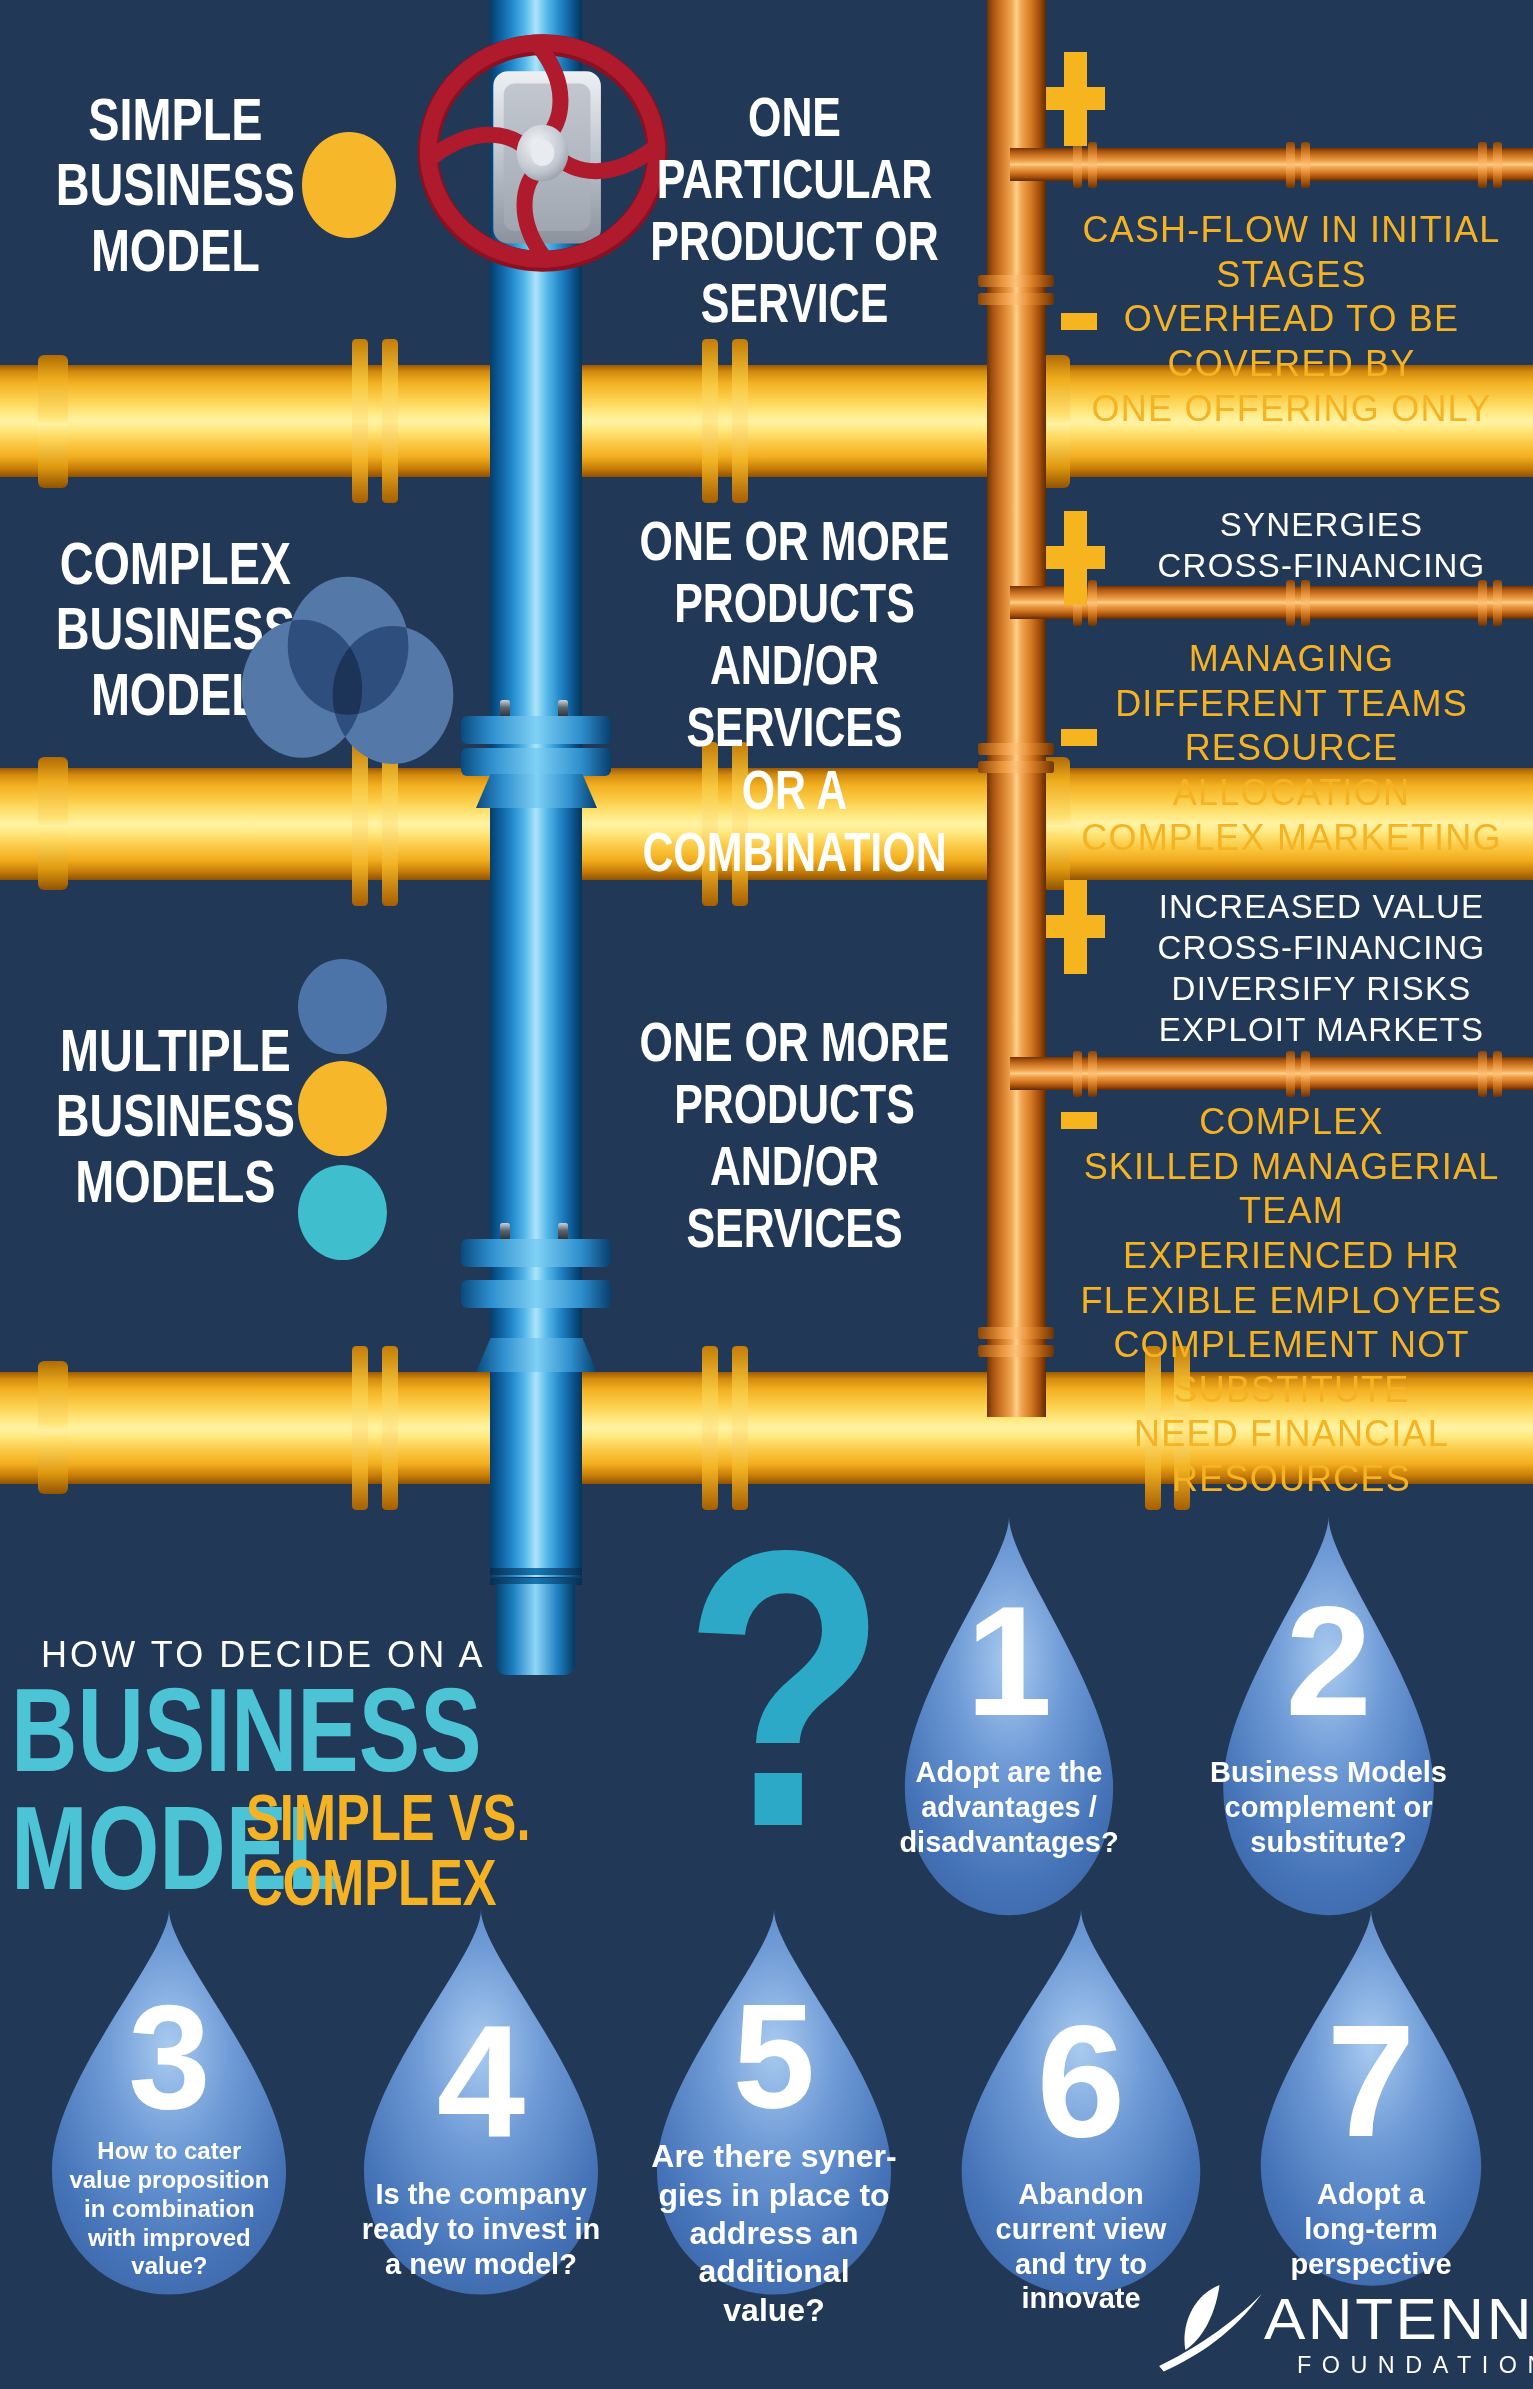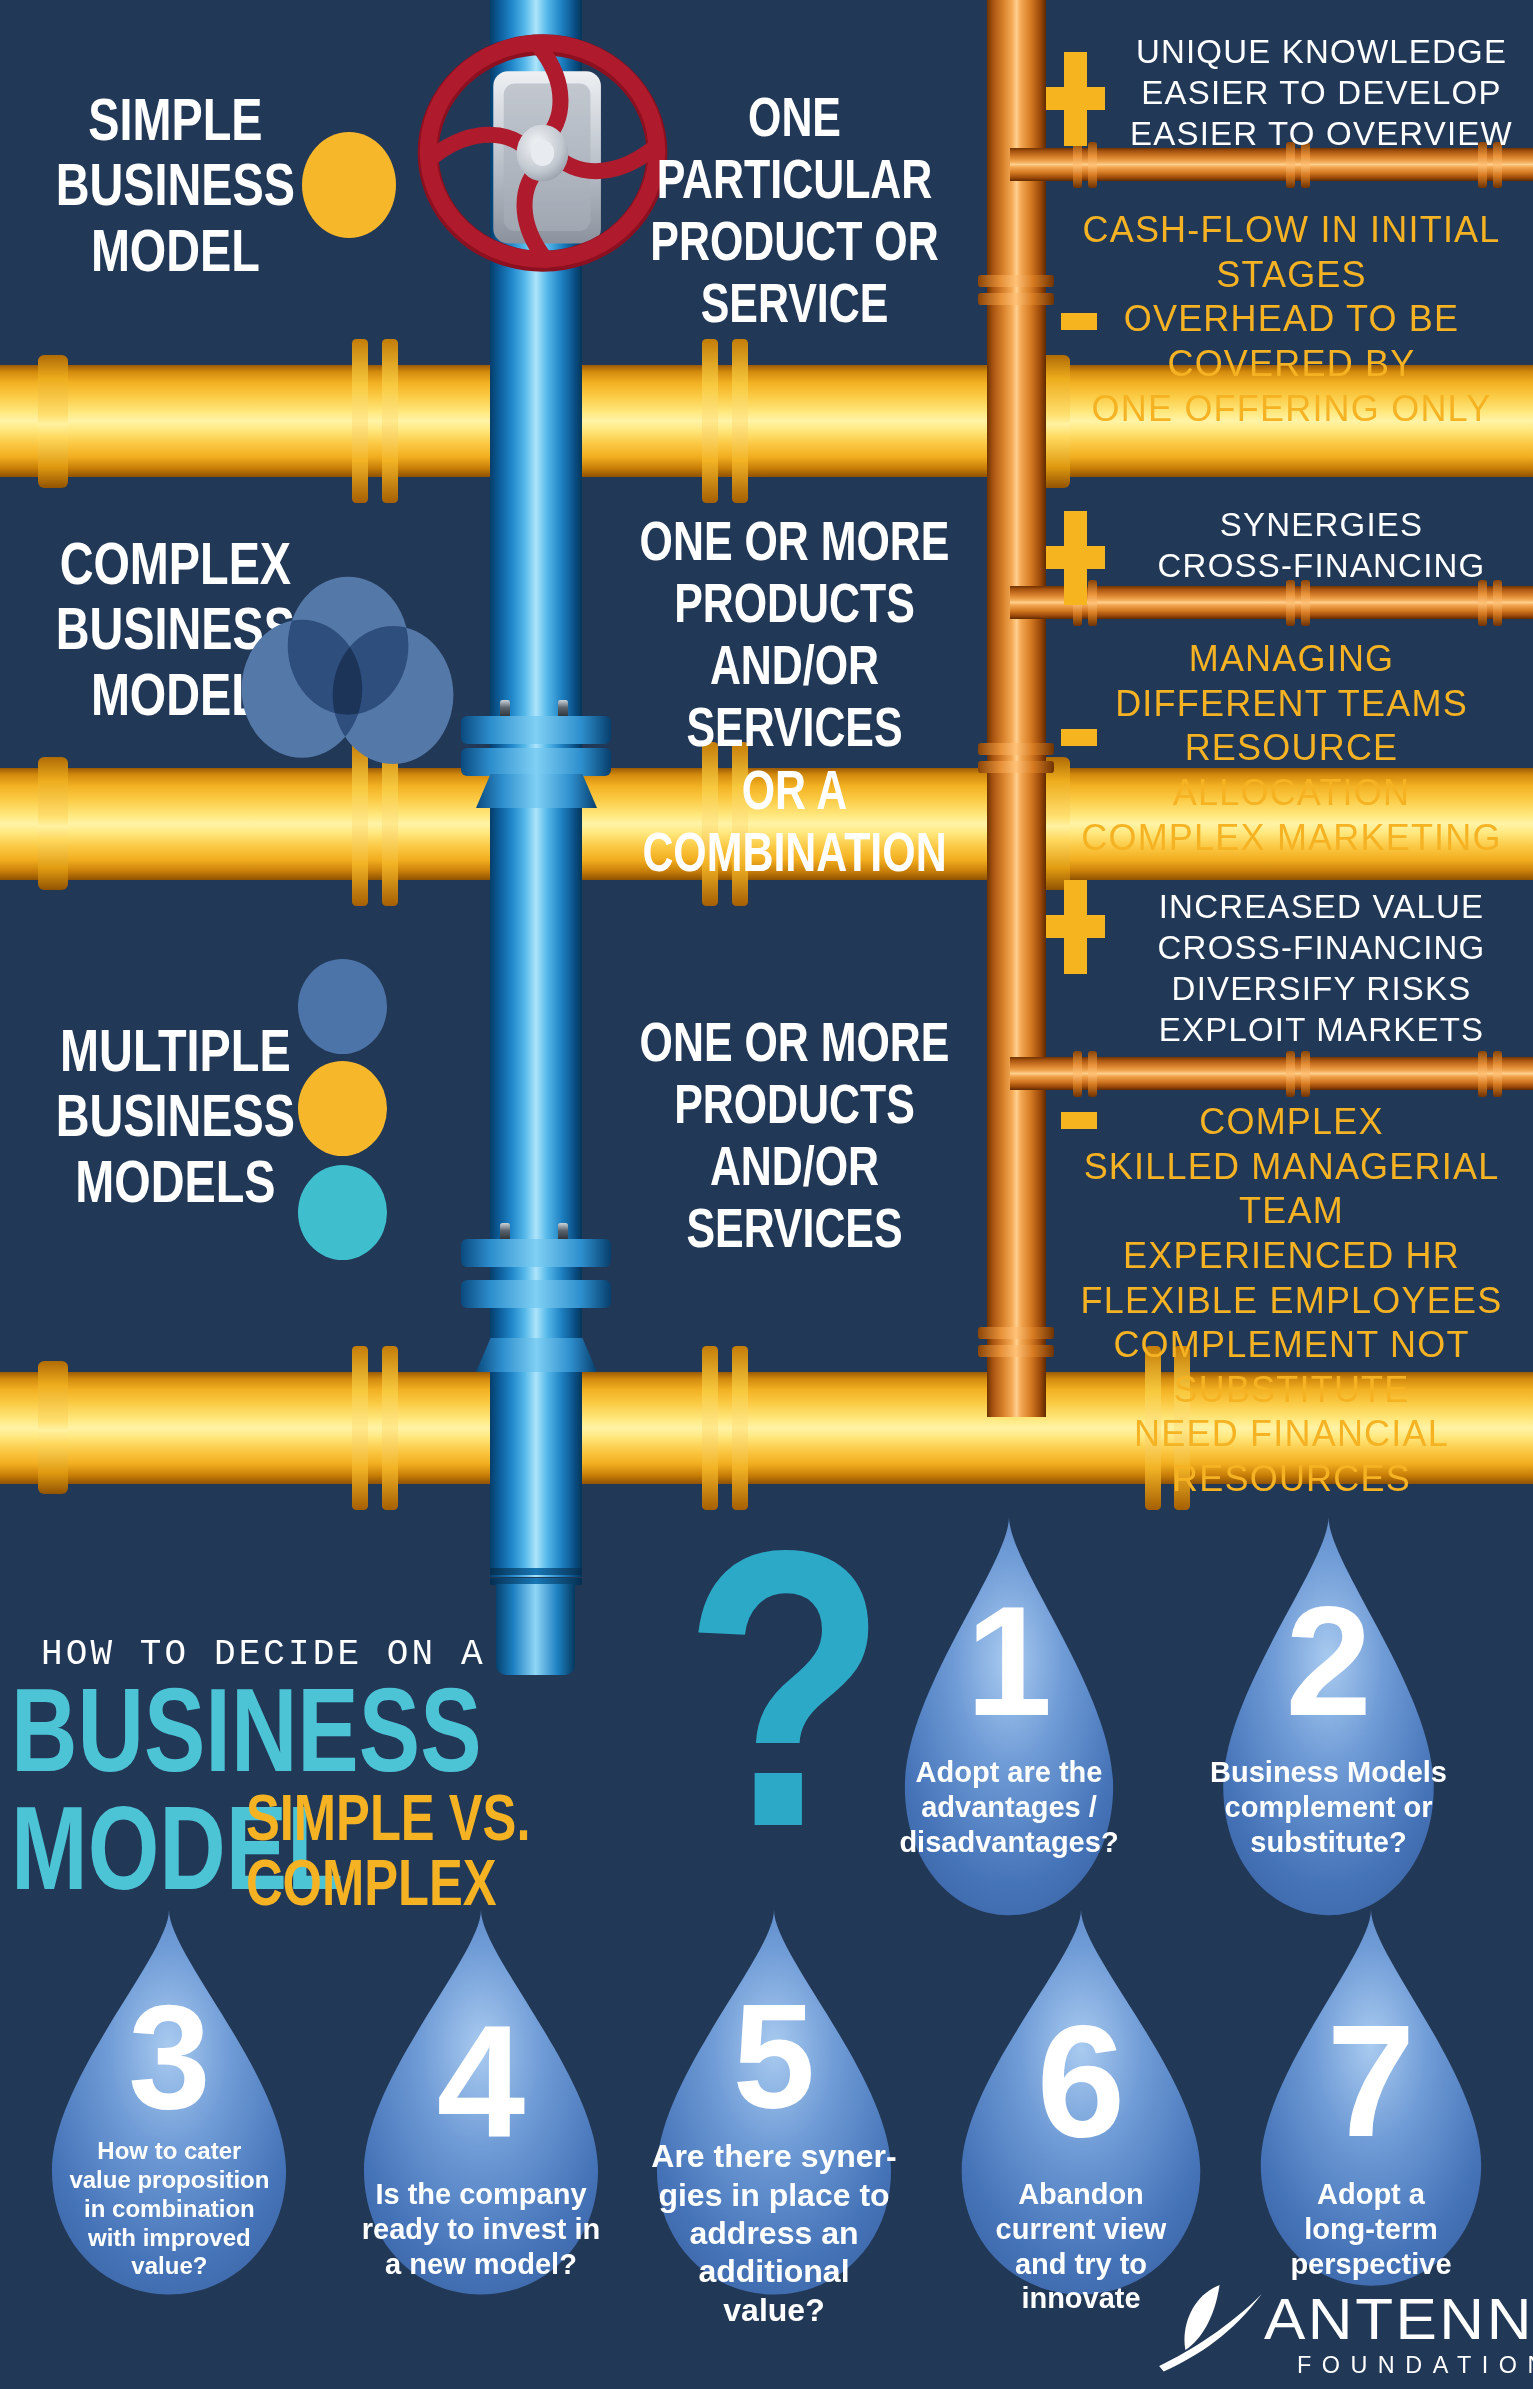--- a/index.html
+++ b/index.html
@@ -51,21 +51,21 @@
   .cx{display:inline-block;transform:scaleX(0.78);transform-origin:center;}
   .label-block{position:absolute;left:22px;width:277px;text-align:center;color:#ffffff;
     font-weight:bold;font-size:60px;line-height:1.09;}
   .mid-block{position:absolute;left:585px;width:419px;text-align:center;color:#ffffff;
     font-weight:bold;font-size:55px;line-height:1.13;}
   .pros{position:absolute;left:1112px;width:419px;text-align:center;color:#ffffff;
     font-size:33px;line-height:1.24;letter-spacing:1.2px;font-weight:400;}
   .cons{position:absolute;left:1079px;width:425px;text-align:center;color:#f5b324;
     font-size:36px;line-height:1.24;letter-spacing:1.2px;font-weight:400;}
 
-  .kicker{position:absolute;left:41px;top:1634px;color:#ffffff;font-size:36px;letter-spacing:3.1px;font-weight:400;font-family:Liberation Mono, monospace;}
+  .kicker{position:absolute;left:41px;top:1634px;color:#ffffff;font-size:36px;letter-spacing:3.1px;font-weight:400;}
   .big-title{position:absolute;left:11px;top:1671px;width:924px;color:#4cc4d6;font-weight:bold;
     font-size:118px;line-height:1;}
   .big-title .cx{transform-origin:left center;}
   .sub-title{position:absolute;left:185px;top:1785px;width:554px;text-align:left;color:#f5b324;
     font-weight:bold;font-size:65px;line-height:1;}
   .qmark{position:absolute;left:683px;top:1507px;color:#2ca9c7;font-weight:bold;font-size:394px;line-height:0.92;
     transform:scaleX(0.85);transform-origin:left top;}
 
   
   .drop{position:absolute;}
@@ -204,23 +204,20 @@
 BUSINESS
 MODEL</span>
   </div>
   <div class="dot" style="left:302px;top:132px;width:94px;height:106px;background:#f7b72b"></div>
   <div class="mid-block" style="top:86px">
     <span class="cx ws">ONE PARTICULAR
 PRODUCT OR
 SERVICE</span>
   </div>
   <div class="plus" style="left:1046px;top:52px"></div>
-  <div class="pros ws" style="top:32px">UNIQUE KNOWLEDGE
-EASIER TO DEVELOP
-EASIER TO OVERVIEW</div>
   <div class="minus" style="left:1061px;top:313px"></div>
   <div class="cons ws" style="top:208px">CASH-FLOW IN INITIAL STAGES
 OVERHEAD TO BE COVERED BY
 ONE OFFERING ONLY</div>
 
   <div class="label-block" style="top:531px">
     <span class="cx ws">COMPLEX
 BUSINESS
 MODEL</span>
   </div>

